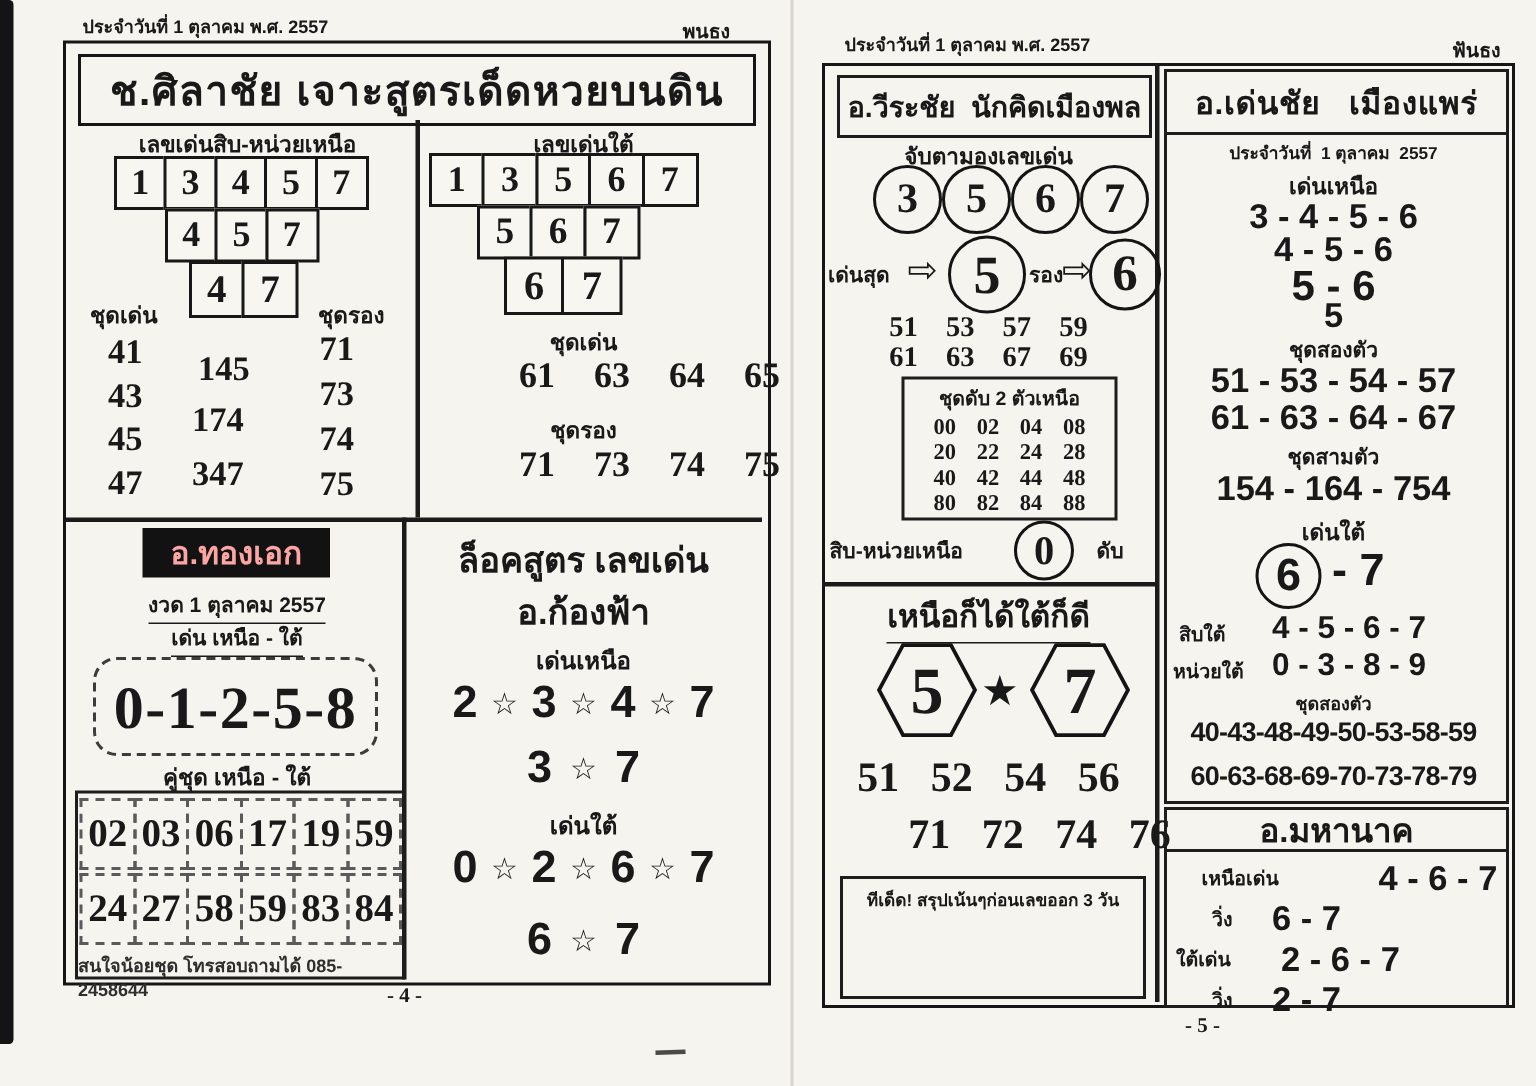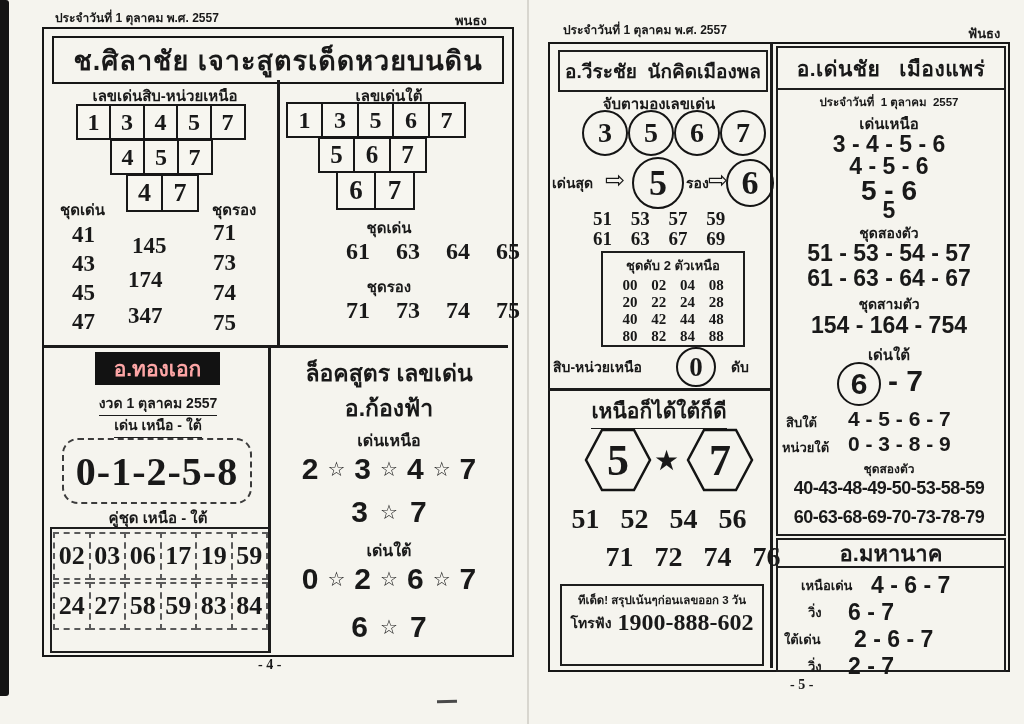--- a/index.html
+++ b/index.html
@@ -125,20 +125,21 @@
         <div class="dcell" style="width:36px;height:44px;font-size:26px;">59</div>
       </div>
       <div class="row" style="margin:2px 0 0 3px;">
         <div class="dcell" style="width:36px;height:44px;font-size:26px;">24</div>
         <div class="dcell" style="width:36px;height:44px;font-size:26px;">27</div>
         <div class="dcell" style="width:36px;height:44px;font-size:26px;">58</div>
         <div class="dcell" style="width:36px;height:44px;font-size:26px;">59</div>
         <div class="dcell" style="width:36px;height:44px;font-size:26px;">83</div>
         <div class="dcell" style="width:36px;height:44px;font-size:26px;">84</div>
       </div>
+      <div class="c b" style="margin-top:4px;font-size:12px;color:#2e2e2e;">สนใจน้อยชุด โทรสอบถามได้ 085-2458644</div>
     </div>
 
     <div class="abs c b" style="left:270px;top:355px;width:238px;font-size:23px;">ล็อคสูตร เลขเด่น</div>
     <div class="abs c b" style="left:270px;top:390px;width:238px;font-size:23px;">อ.ก้องฟ้า</div>
     <div class="abs c b" style="left:270px;top:428px;width:238px;font-size:16px;">เด่นเหนือ</div>
     <div class="abs c" style="left:270px;top:452px;width:238px;gap:9px;">
       <span class="b" style="font-size:30px;">2</span>
       <span style="font-size:20px;">☆</span>
       <span class="b" style="font-size:30px;">3</span>
       <span style="font-size:20px;">☆</span>
@@ -227,24 +228,20 @@
           <polygon points="18,2 50,2 66,32 50,62 18,62 2,32" fill="none" stroke="#141414" stroke-width="2.5"></polygon>
         </svg>
       <span class="abs b serif" style="left:0;top:0;width:68px;height:64px;display:flex;align-items:center;justify-content:center;font-size:44px;">7</span>
     </div>
 
     <div class="abs c b serif ws14" style="left:548px;top:503px;width:222px;font-size:28px;">51 52 54 56</div>
     <div class="abs c b serif ws14" style="left:548px;top:541px;width:222px;font-size:28px;margin-left:34px;">71 72 74 76</div>
 
     <div class="abs thin" style="left:560px;top:584px;width:200px;height:78px;">
       <div class="c b" style="font-size:11.5px;margin-top:5px;">ทีเด็ด! สรุปเน้นๆก่อนเลขออก 3 วัน</div>
-      <div class="c" style="gap:6px;">
-        <span class="b" style="font-size:14px;">โทรฟัง</span>
-        <span class="b serif" style="font-size:24px;">1900-888-602</span>
-      </div>
     </div>
 
     <div class="abs thin" style="left:776px;top:46px;width:226px;height:486px;"></div>
     <div class="abs thin c" style="left:776px;top:46px;width:226px;height:40px;">
       <span class="b" style="font-size:21px;white-space:pre;letter-spacing:0.5px;">อ.เด่นชัย   เมืองแพร่</span>
     </div>
     <div class="abs c b" style="left:776px;top:93px;width:226px;font-size:11.5px;white-space:pre;">ประจำวันที่  1 ตุลาคม  2557</div>
     <div class="abs c b" style="left:776px;top:112px;width:226px;font-size:15px;">เด่นเหนือ</div>
 
     <div class="abs c b" style="left:776px;top:131px;width:226px;font-size:23px;">3 - 4 - 5 - 6</div>
@@ -269,21 +266,21 @@
     <div class="abs b" style="left:848px;top:432px;font-size:21px;">0 - 3 - 8 - 9</div>
 
     <div class="abs c b" style="left:776px;top:459px;width:226px;font-size:12px;">ชุดสองตัว</div>
     <div class="abs c b" style="left:776px;top:478px;width:226px;font-size:18px;letter-spacing:-0.5px;">40-43-48-49-50-53-58-59</div>
     <div class="abs c b" style="left:776px;top:507px;width:226px;font-size:18px;letter-spacing:-0.5px;">60-63-68-69-70-73-78-79</div>
 
     <div class="abs thin" style="left:776px;top:538px;width:226px;height:130px;">
       <div class="c b" style="font-size:22px;border-bottom:2px solid #1d1d1d;height:26px;">อ.มหานาค</div>
       <div class="row" style="margin-top:4px;">
         <span class="b" style="font-size:13px;width:70px;padding-left:23px;">เหนือเด่น</span>
-        <span class="b" style="font-size:23px;">4 - 6 - 7</span>
+        <span class="b" style="font-size:23px;margin-left:48px;">4 - 6 - 7</span>
       </div>
       <div class="row">
         <span class="b" style="font-size:13px;width:70px;padding-left:30px;box-sizing:border-box;">วิ่ง</span>
         <span class="b" style="font-size:23px;">6 - 7</span>
       </div>
       <div class="row">
         <span class="b" style="font-size:13px;width:70px;padding-left:6px;">ใต้เด่น</span>
         <span class="b" style="font-size:23px;">2 - 6 - 7</span>
       </div>
       <div class="row">

